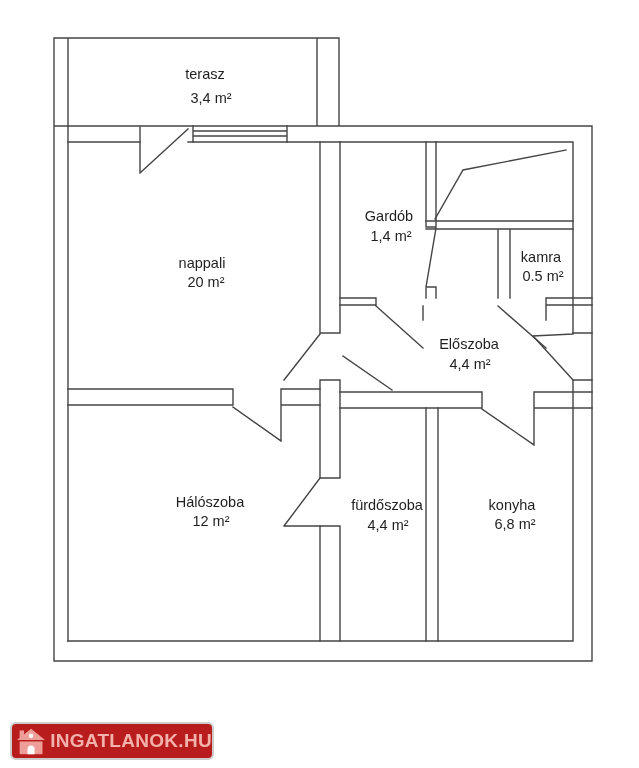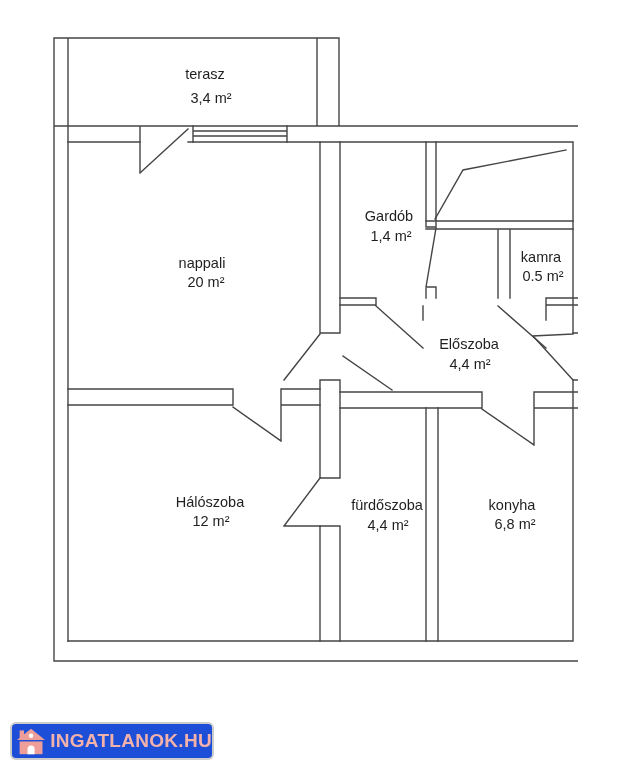--- a/index.html
+++ b/index.html
@@ -2,39 +2,40 @@
 <html><head>
 <meta charset="utf-8">
 <style>
   html,body{margin:0;padding:0;background:#ffffff;}
   .page{
     position:relative;
     width:578px;height:768px;
     background:#ffffff;
     font-family:"Liberation Sans", sans-serif;
     overflow:hidden;
+    padding-left:44px;
   }
   svg.plan{position:absolute;left:0;top:0;}
   .walls path{
     fill:none;
     stroke:#454545;
     stroke-width:1.4;
     stroke-linecap:square;
   }
   text.rn, text.ra{
     fill:#1f1f1f;
     font-family:"Liberation Sans", sans-serif;
     font-size:14.5px;
     text-anchor:middle;
   }
   .watermark{
     position:absolute;
     left:10px;top:722px;
     width:204px;height:38px;
-    background:#1d4ed8;
+    background:#b91c1c;
     border:2px solid #cccccc;
     border-radius:6px;
     display:flex;
     align-items:center;
     gap:5px;
     padding-left:5px;
     box-sizing:border-box;
   }
   .watermark .wm-text{
     color:#f3b1ab;

